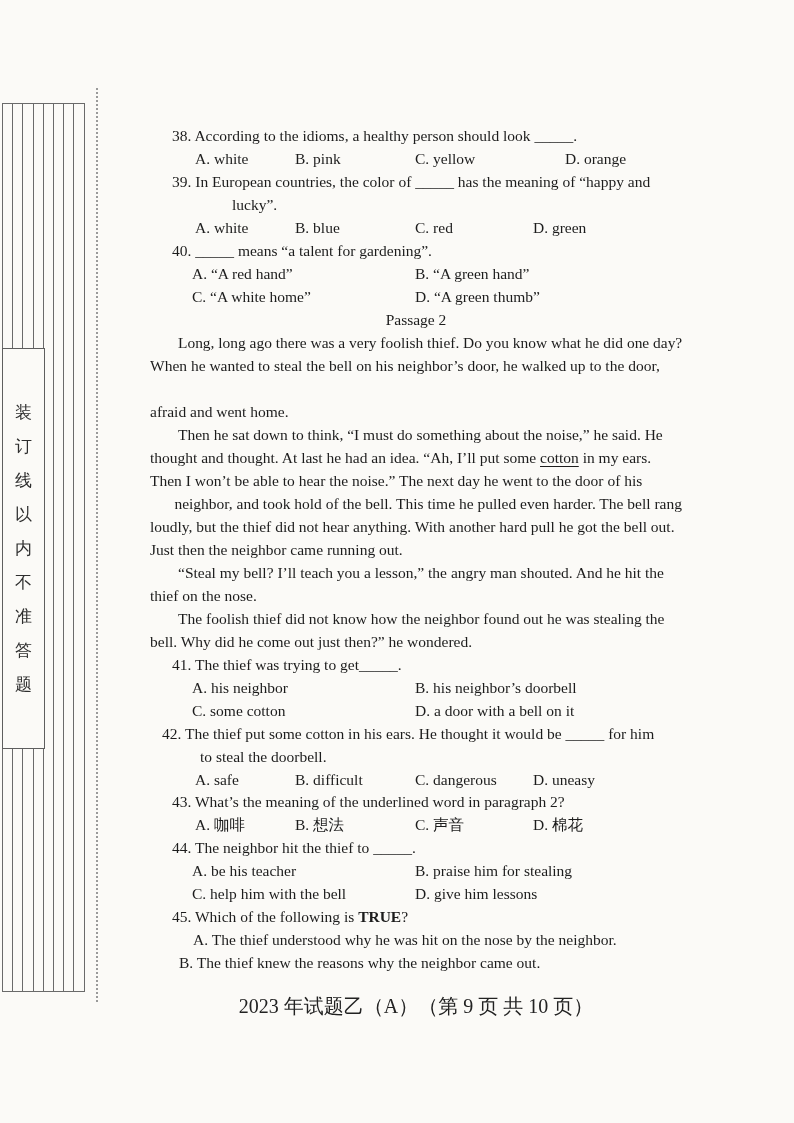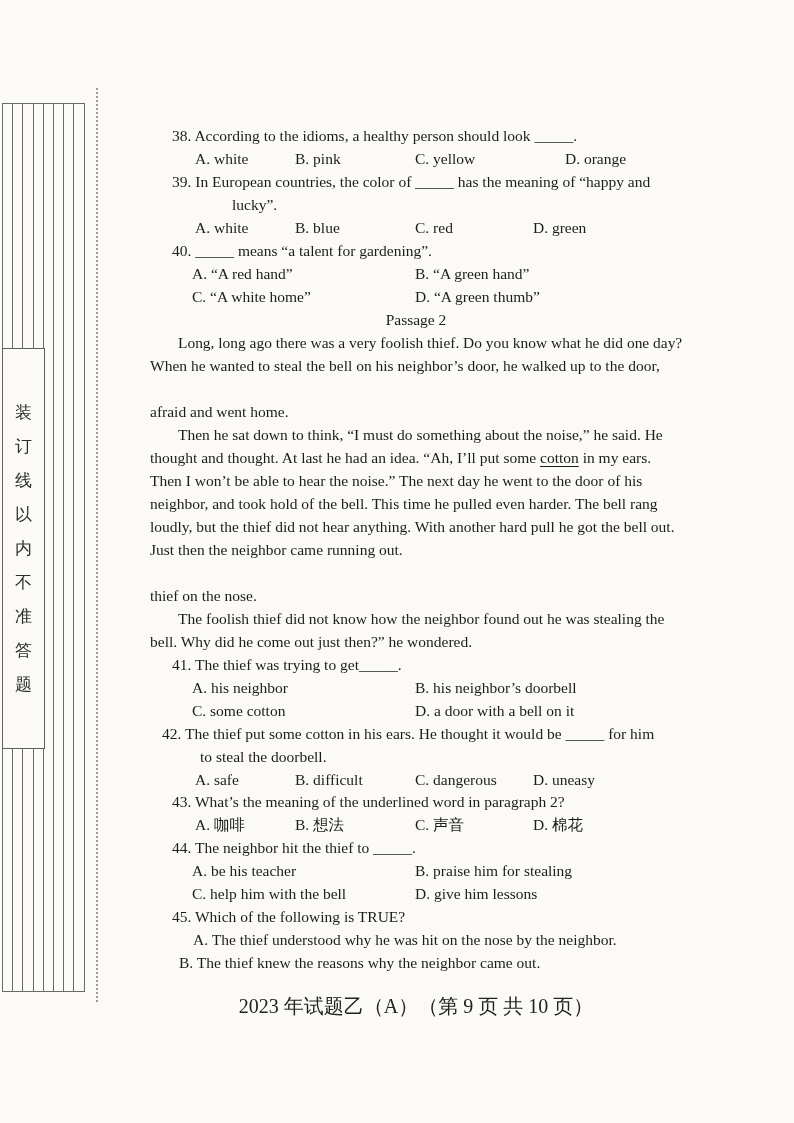--- a/index.html
+++ b/index.html
@@ -28,21 +28,21 @@
   }
   
   #content{position:absolute;left:150px;top:0;width:532px;height:1123px;}
   .line{
     position:absolute;height:23px;line-height:23px;font-size:15.5px;
     white-space:pre;transform-origin:0 50%;
   }
   .line.center{text-align:center;white-space:normal;}
   .col{position:absolute;white-space:pre;}
   .u{text-decoration:underline;text-underline-offset:3px;}
-  .b{font-weight:normal;margin-top:36px;}
+  .b{font-weight:bold;margin-top:36px;}
   #footer{
     position:absolute;left:150px;top:995px;width:532px;height:23px;line-height:23px;
     text-align:center;font-size:20px;color:#222;
   }
 </style>
 </head>
 <body>
 
 <div id="binding-lines">
     <div class="vline" style="left: 0px;"></div>
@@ -77,23 +77,24 @@
     <div class="line" style="top: 239px; left: 22px; width: 510px;"><span>40. _____ means “a talent for gardening”.</span></div>
     <div class="line" style="top: 262px; left: 0px; width: 532px;"><span class="col" style="left: 42px;">A. “A red hand”</span><span class="col" style="left: 265px;">B. “A green hand”</span></div>
     <div class="line" style="top: 285px; left: 0px; width: 532px;"><span class="col" style="left: 42px;">C. “A white home”</span><span class="col" style="left: 265px;">D. “A green thumb”</span></div>
     <div class="line center" style="top: 308px; left: 0px; width: 532px;"><span>Passage 2</span></div>
     <div class="line" style="top: 331px; left: 28px; width: 504px; transform: scaleX(0.996047);"><span>Long, long ago there was a very foolish thief. Do you know what he did one day?</span></div>
     <div class="line" style="top: 354px; left: 0px; width: 532px; transform: scaleX(1);"><span>When he wanted to steal the bell on his neighbor’s door, he walked up to the door,</span></div>
     <div class="line" style="top: 400px; left: 0px; width: 532px;"><span>afraid and went home.</span></div>
     <div class="line" style="top: 423px; left: 28px; width: 504px; transform: scaleX(1);"><span>Then he sat down to think, “I must do something about the noise,” he said. He</span></div>
     <div class="line" style="top: 446px; left: 0px; width: 532px; transform: scaleX(1);"><span>thought and thought. At last he had an idea. “Ah, I’ll put some </span><span class="u">cotton</span><span> in my ears.</span></div>
     <div class="line" style="top: 469px; left: 0px; width: 532px; transform: scaleX(1);"><span>Then I won’t be able to hear the noise.” The next day he went to the door of his</span></div>
-    <div class="line" style="top: 492px; left: 0px; width: 532px; transform: scaleX(1);"><span>neighbor, and took hold of the bell. This time he pulled even harder. The bell rang</span></div>
+    <div class="line" style="top: 492px; left: 0px; width: 532px; transform: scaleX(1); text-align: right;"><span>neighbor, and took hold of the bell. This time he pulled even harder. The bell rang</span></div>
     <div class="line" style="top: 515px; left: 0px; width: 532px; transform: scaleX(1);"><span>loudly, but the thief did not hear anything. With another hard pull he got the bell out.</span></div>
     <div class="line" style="top: 538px; left: 0px; width: 532px;"><span>Just then the neighbor came running out.</span></div>
+    <div class="line" style="top: 561px; left: 28px; width: 504px; transform: scaleX(1);"><span>“Steal my bell? I’ll teach you a lesson,” the angry man shouted. And he hit the</span></div>
     <div class="line" style="top: 584px; left: 0px; width: 532px;"><span>thief on the nose.</span></div>
     <div class="line" style="top: 607px; left: 28px; width: 504px; transform: scaleX(1);"><span>The foolish thief did not know how the neighbor found out he was stealing the</span></div>
     <div class="line" style="top: 630px; left: 0px; width: 532px;"><span>bell. Why did he come out just then?” he wondered.</span></div>
     <div class="line" style="top: 653px; left: 22px; width: 510px;"><span>41. The thief was trying to get_____.</span></div>
     <div class="line" style="top: 676px; left: 0px; width: 532px;"><span class="col" style="left: 42px;">A. his neighbor</span><span class="col" style="left: 265px;">B. his neighbor’s doorbell</span></div>
     <div class="line" style="top: 699px; left: 0px; width: 532px;"><span class="col" style="left: 42px;">C. some cotton</span><span class="col" style="left: 265px;">D. a door with a bell on it</span></div>
     <div class="line" style="top: 722px; left: 12px; width: 510px; transform: scaleX(1);"><span>42. The thief put some cotton in his ears. He thought it would be _____ for him</span></div>
     <div class="line" style="top: 745px; left: 50px; width: 482px;"><span>to steal the doorbell.</span></div>
     <div class="line" style="top: 768px; left: 0px; width: 532px;"><span class="col" style="left: 45px;">A. safe</span><span class="col" style="left: 145px;">B. difficult</span><span class="col" style="left: 265px;">C. dangerous</span><span class="col" style="left: 383px;">D. uneasy</span></div>
     <div class="line" style="top: 790px; left: 22px; width: 510px;"><span>43. What’s the meaning of the underlined word in paragraph 2?</span></div>

